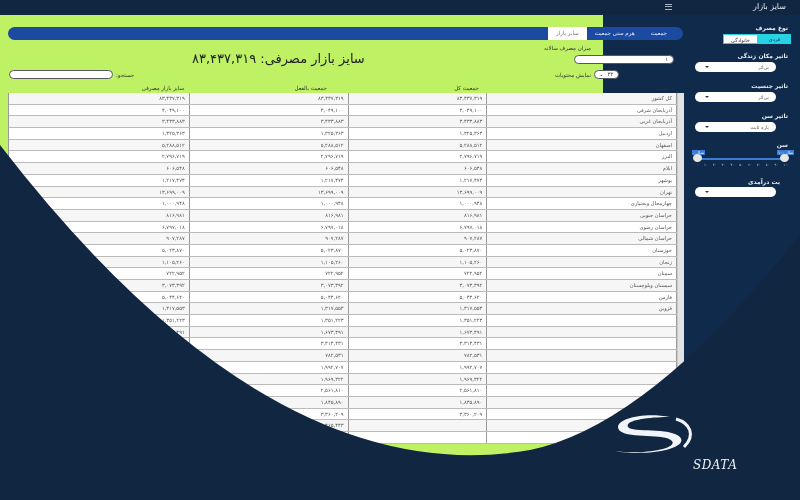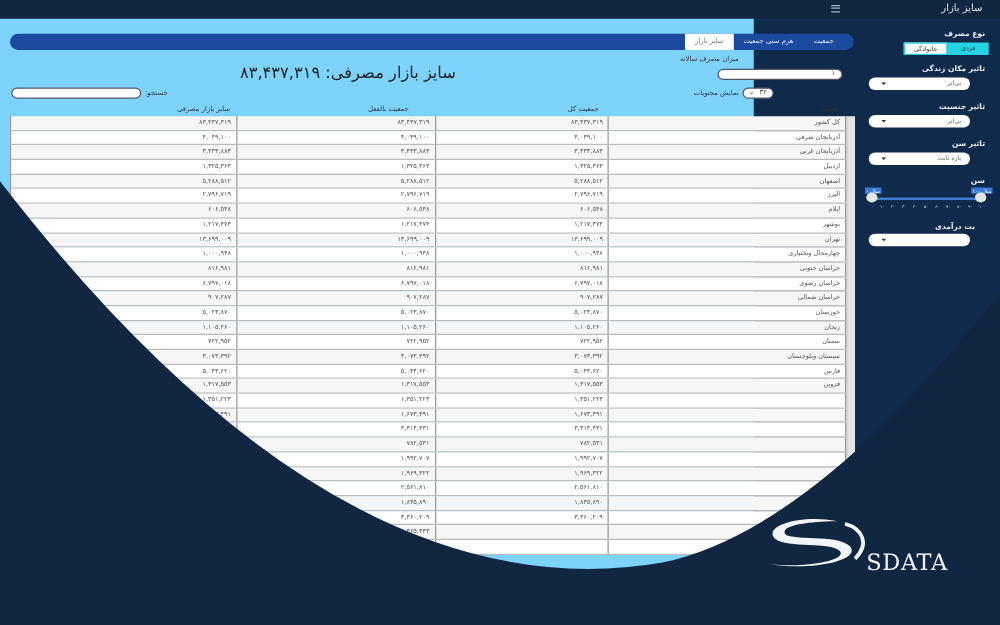--- a/index.html
+++ b/index.html
@@ -6,21 +6,21 @@
   html, body { width: 800px; height: 500px; overflow: hidden; background: #0f2a4a; font-family: "DejaVu Sans", sans-serif; }
   #root { position: relative; width: 800px; height: 500px; overflow: hidden; background: #0f2a4a; }
 
   
   .topbar { position: absolute; top: 0; left: 0; width: 800px; height: 15px; background: #112640; }
   .topbar .title { position: absolute; right: 14px; top: 2px; color: #dfe6ee; font-size: 8px; direction: rtl; }
   .topbar .menu { position: absolute; left: 665px; top: 4px; width: 7px; height: 6px; border-top: 1.5px solid #aab4c0; border-bottom: 1.5px solid #aab4c0; }
   .topbar .menu::after { content: ""; position: absolute; left: 0; top: 1px; width: 7px; border-top: 1.5px solid #aab4c0; }
 
   
-  .main { position: absolute; top: 15px; left: 0; width: 603px; height: 485px; background: #7dd3fc; }
+  .main { position: absolute; top: 15px; left: 0; width: 603px; height: 485px; background: #bef264; }
 
   
   .tabbar { position: absolute; top: 12px; left: 8px; width: 675px; height: 13px; background: #1c4aa0; border-radius: 7px; direction: rtl; display: flex; align-items: center; padding-right: 8px; }
   .tab { font-size: 5.5px; color: #e7eefc; padding: 0 8px; height: 13px; line-height: 13px; }
   .tab.active { background: #fff; color: #777; }
 
   
   .headline { position: absolute; top: 36px; left: 192px; font-size: 13px; color: #222; direction: rtl; white-space: nowrap; }
 
   
@@ -54,21 +54,21 @@
 
   .slider-track { position: absolute; top: 158px; left: 697px; width: 90px; height: 2px; background: #3e7cd4; }
   .slider-handle { position: absolute; top: 154px; width: 9px; height: 8px; border-radius: 50%; background: #e6e6e6; }
   .slider-tag { position: absolute; top: 150px; font-size: 4px; color: #fff; background: #3e7cd4; padding: 0 1px; height: 5px; line-height: 5px; }
   .ticks { position: absolute; top: 163px; left: 697px; width: 92px; display: flex; justify-content: space-between; font-size: 3.5px; color: #c9d3df; }
 
   
   .curve { position: absolute; left: -250px; top: 95px; width: 1050px; height: 460px; pointer-events: none; }
 
   .logo { position: absolute; left: 610px; top: 413px; }
-  .logo-text { position: absolute; left: 693px; top: 440px; color: #f1f4f8; font-family: "DejaVu Serif", serif; font-size: 18px; letter-spacing: 0.5px; }
+  .logo-text { position: absolute; left: 693px; top: 458px; color: #f1f4f8; font-family: "DejaVu Serif", serif; font-style: italic; font-size: 12px; letter-spacing: 0.5px; }
 </style>
 </head>
 <body>
 
 <div id="root">
 
   <div class="topbar">
     <span class="menu"></span>
     <span class="title">سایز بازار</span>
   </div>

